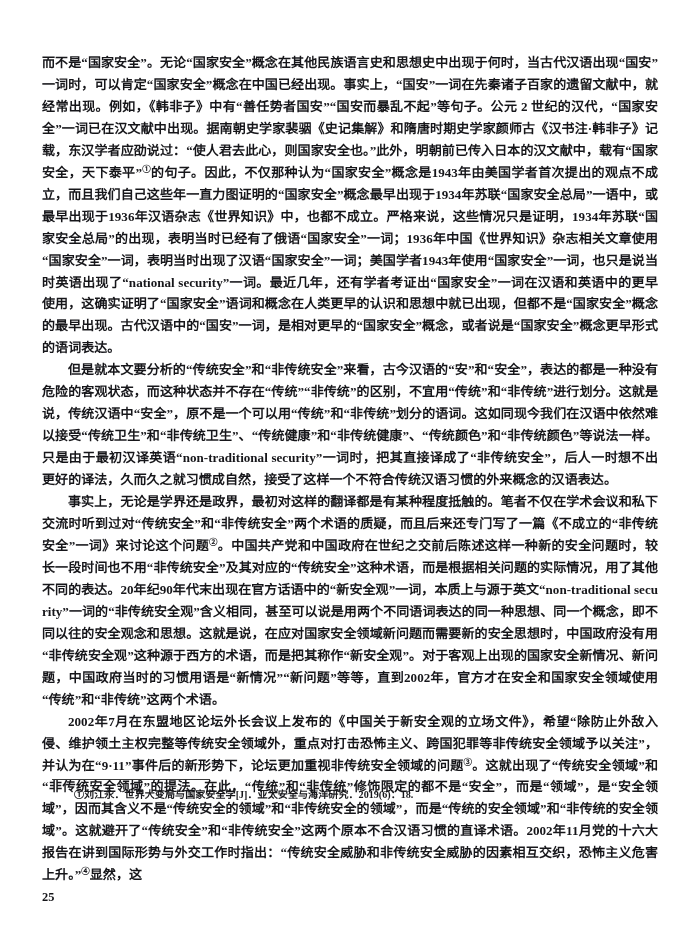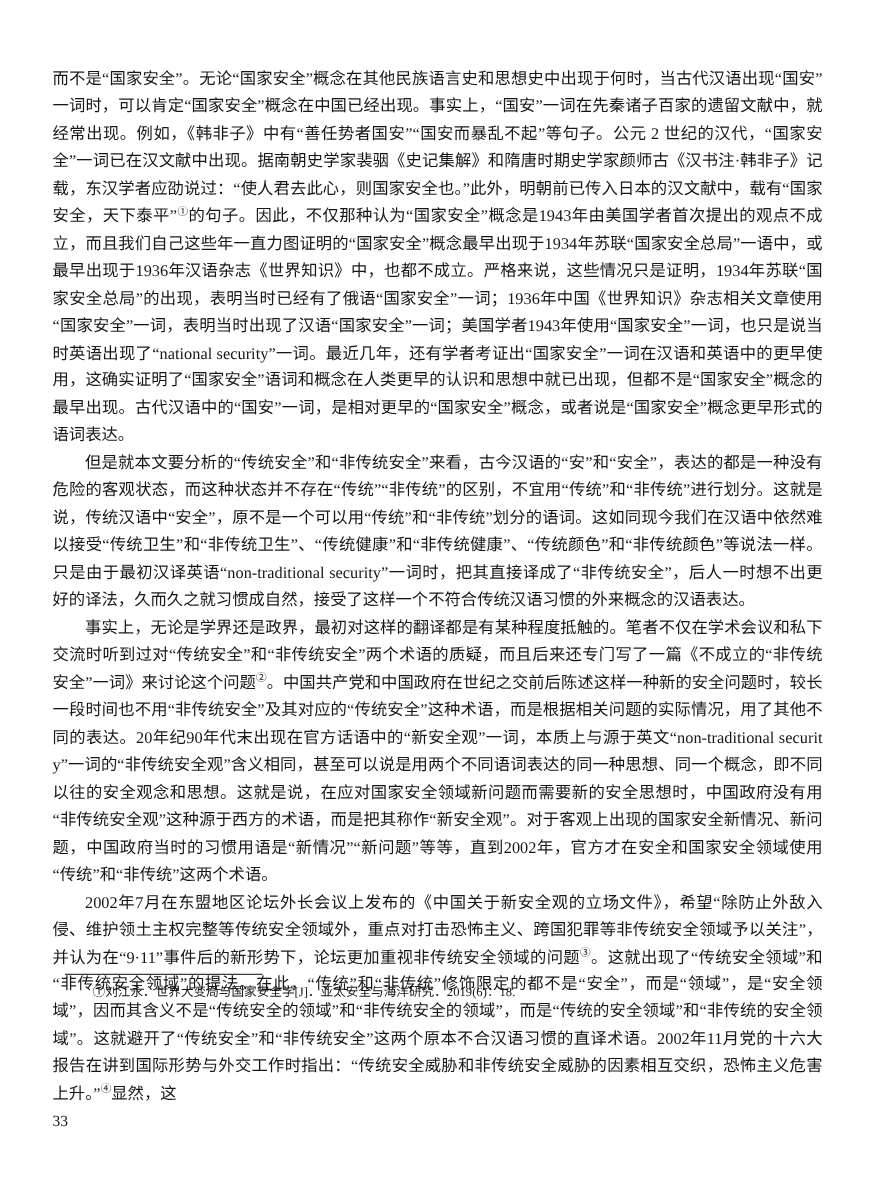--- a/index.html
+++ b/index.html
@@ -16,20 +16,21 @@
     position: relative;
     overflow: hidden;
   }
   .page {
     position: absolute;
     left: 0; top: 0;
     width: 700px;
     height: 943px;
     box-sizing: border-box;
     padding: 52px 42px 8px 42px;
+    font-weight: bold;
   }
   .body-col {
     width: 616px;
   }
   p.para {
     margin: 0;
     font-size: 13.05px;
     line-height: 21.95px;
     text-align: justify;
     text-justify: inter-ideograph;
@@ -93,15 +94,15 @@
 
     <p class="para indent"><span>2002年7月在东盟地区论坛外长会议上发布的《中国关于新安全观的立场文件》，希望“除防止外敌入侵、维护领土主权完整等传统安全领域外，重点对打击恐怖主义、跨国犯罪等非传统安全领域予以关注”，并认为在“9·11”事件后的新形势下，论坛更加重视非传统安全领域的问题</span><sup class="fn">③</sup><span>。这就出现了“传统安全领域”和“非传统安全领域”的提法。在此，“传统”和“非传统”修饰限定的都不是“安全”，而是“领域”，是“安全领域”，因而其含义不是“传统安全的领域”和“非传统安全的领域”，而是“传统的安全领域”和“非传统的安全领域”。这就避开了“传统安全”和“非传统安全”这两个原本不合汉语习惯的直译术语。2002年11月党的十六大报告在讲到国际形势与外交工作时指出：“传统安全威胁和非传统安全威胁的因素相互交织，恐怖主义危害上升。”</span><sup class="fn">④</sup><span>显然，这</span></p>
 
   </div>
 
   <div class="footnotes">
     <hr class="fn-rule">
     <p class="fnote"><span>①</span><span>刘江永．世界大变局与国家安全学[J]．亚太安全与海洋研究．2019(6)：18.</span></p>
   </div>
 
-  <div class="page-number">33</div>
+  <div class="page-number">25</div>
 
 </div>
 
 </body></html>

